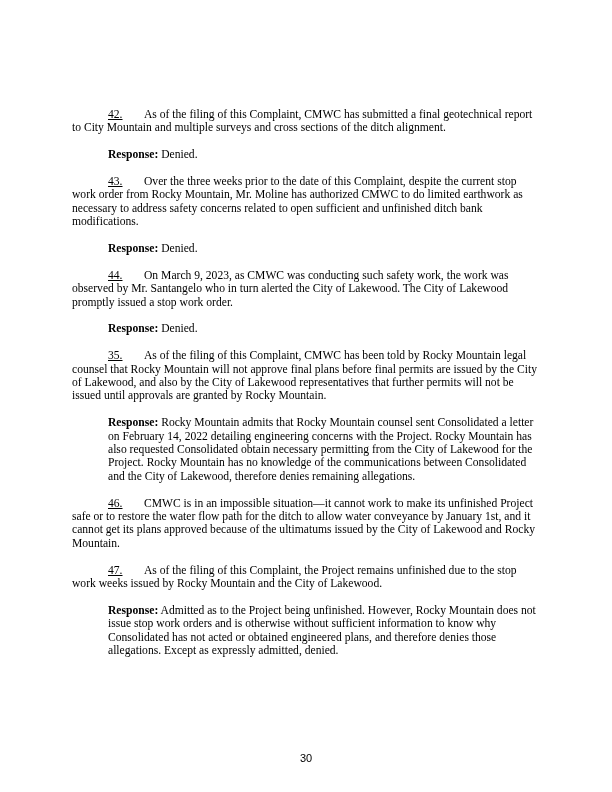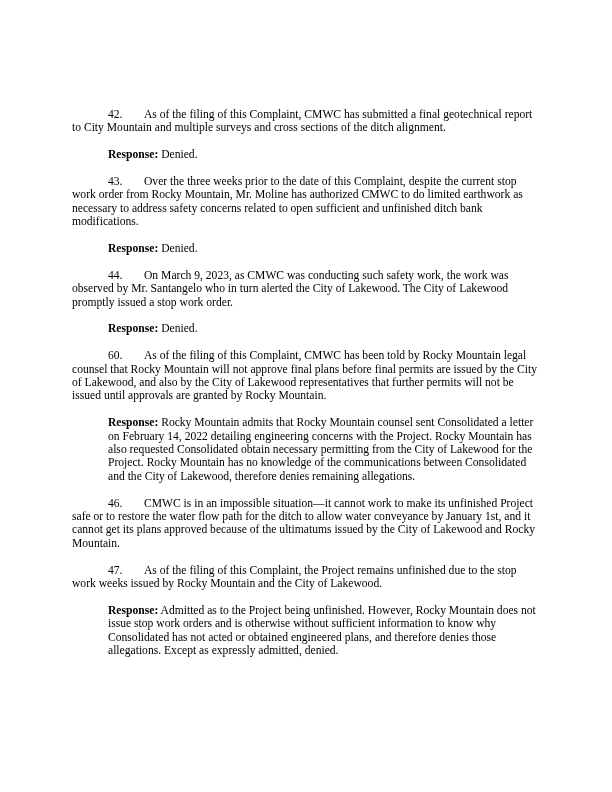--- a/index.html
+++ b/index.html
@@ -5,21 +5,21 @@
     html, body { margin: 0; padding: 0; background: #ffffff; }
     body { width: 612px; height: 792px; position: relative; overflow: hidden; }
     .page {
       position: absolute; left: 0; top: 0; width: 612px; height: 792px;
       background: #ffffff; color: #000000;
       font-family: "Liberation Serif", "DejaVu Serif", serif;
       font-size: 11.6px; line-height: 13.4px;
     }
     .content { position: absolute; left: 72px; top: 108px; width: 470px; }
     .para { margin: 0 0 13.4px 0; text-align: left; }
-    .para .num { display: inline-block; width: 36px; margin-left: 36px; }
+    .para .num { display: inline-block; width: 36px; margin-left: 36px; text-decoration: underline; }
     .resp { margin: 0 0 13.4px 36px; width: 430px; }
     .resp b { font-weight: bold; }
     .footer {
       position: absolute; top: 752px; left: 0; width: 612px; text-align: center;
       font-family: "Liberation Sans", "DejaVu Sans", sans-serif; font-size: 11px;
     }
   </style>
 </head>
 <body>
 
@@ -28,22 +28,23 @@
 
     <p class="para"><span class="num">42.</span><span>As of the filing of this Complaint, CMWC has submitted a final geotechnical report to City Mountain and multiple surveys and cross sections of the ditch alignment.</span></p>
     <p class="resp"><b>Response:</b><span> Denied.</span></p>
 
     <p class="para"><span class="num">43.</span><span>Over the three weeks prior to the date of this Complaint, despite the current stop work order from Rocky Mountain, Mr. Moline has authorized CMWC to do limited earthwork as necessary to address safety concerns related to open sufficient and unfinished ditch bank modifications.</span></p>
     <p class="resp"><b>Response:</b><span> Denied.</span></p>
 
     <p class="para"><span class="num">44.</span><span>On March 9, 2023, as CMWC was conducting such safety work, the work was observed by Mr. Santangelo who in turn alerted the City of Lakewood.  The City of Lakewood promptly issued a stop work order.</span></p>
     <p class="resp"><b>Response:</b><span> Denied.</span></p>
 
-    <p class="para"><span class="num">60.</span><span>As of the filing of this Complaint, CMWC has been told by Rocky Mountain legal counsel that Rocky Mountain will not approve final plans before final permits are issued by the City of Lakewood, and also by the City of Lakewood representatives that further permits will not be issued until approvals are granted by Rocky Mountain.</span></p>
+    <p class="para"><span class="num">35.</span><span>As of the filing of this Complaint, CMWC has been told by Rocky Mountain legal counsel that Rocky Mountain will not approve final plans before final permits are issued by the City of Lakewood, and also by the City of Lakewood representatives that further permits will not be issued until approvals are granted by Rocky Mountain.</span></p>
     <p class="resp"><b>Response:</b><span> Rocky Mountain admits that Rocky Mountain counsel sent Consolidated a letter on February 14, 2022 detailing engineering concerns with the Project. Rocky Mountain has also requested Consolidated obtain necessary permitting from the City of Lakewood for the Project. Rocky Mountain has no knowledge of the communications between Consolidated and the City of Lakewood, therefore denies remaining allegations.</span></p>
 
     <p class="para"><span class="num">46.</span><span>CMWC is in an impossible situation—it cannot work to make its unfinished Project safe or to restore the water flow path for the ditch to allow water conveyance by January 1st, and it cannot get its plans approved because of the ultimatums issued by the City of Lakewood and Rocky Mountain.</span></p>
 
     <p class="para"><span class="num">47.</span><span>As of the filing of this Complaint, the Project remains unfinished due to the stop work weeks issued by Rocky Mountain and the City of Lakewood.</span></p>
     <p class="resp"><b>Response:</b><span> Admitted as to the Project being unfinished. However, Rocky Mountain does not issue stop work orders and is otherwise without sufficient information to know why Consolidated has not acted or obtained engineered plans, and therefore denies those allegations.  Except as expressly admitted, denied.</span></p>
 
   </div>
+  <div class="footer">30</div>
 </div>
 
 </body></html>

